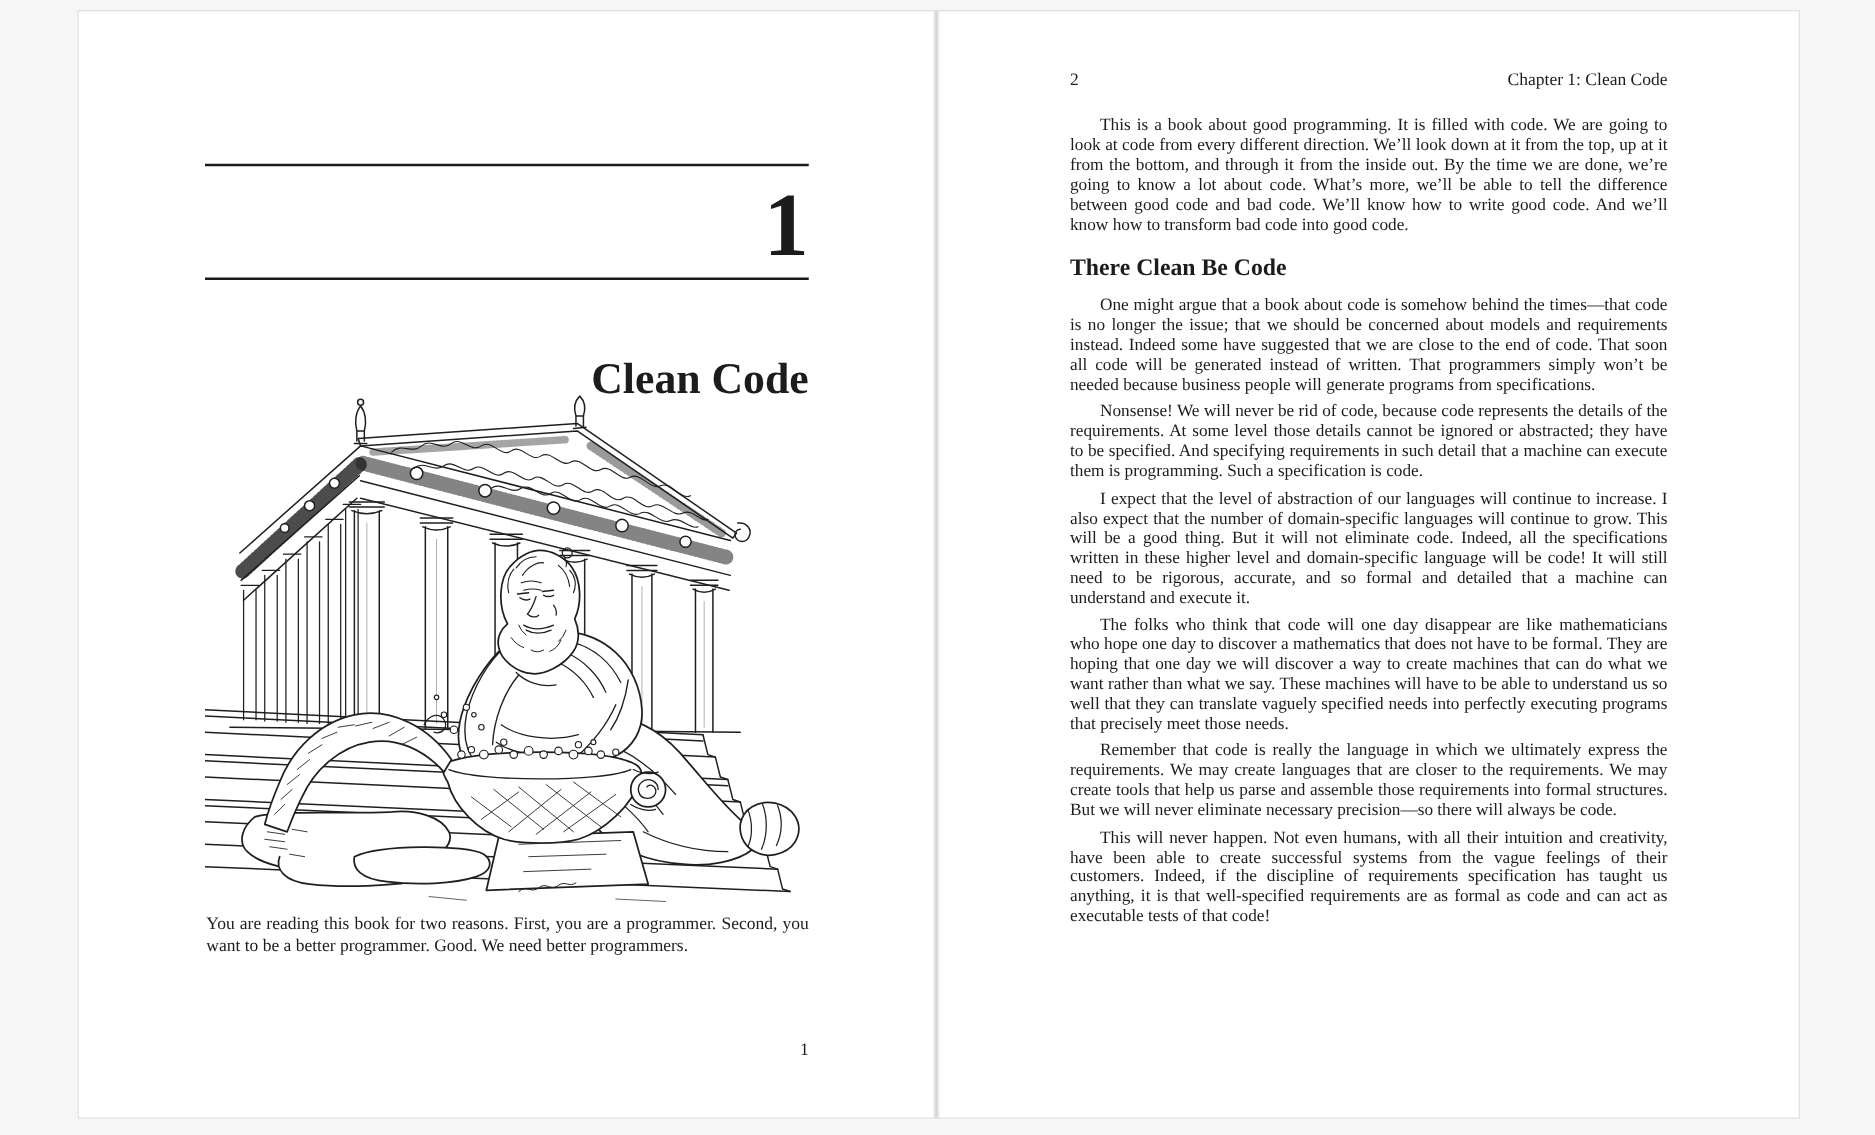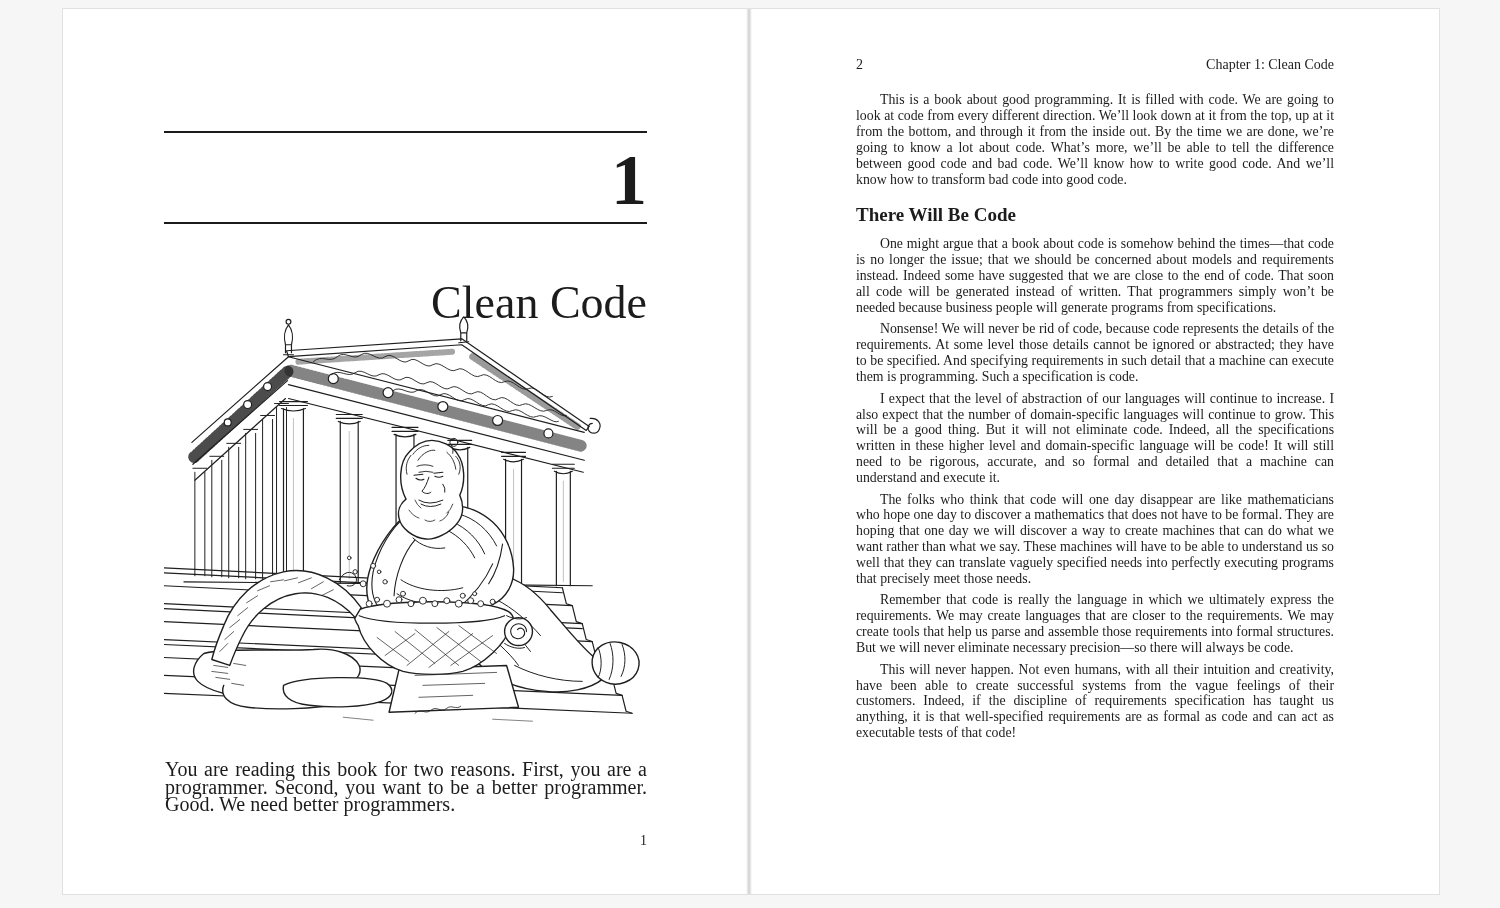--- a/index.html
+++ b/index.html
@@ -8,24 +8,24 @@
   .spread{position:absolute;left:62px;top:8px;width:1378px;height:887px;background:#fff;
           border:1px solid #e1e1e1;box-sizing:border-box}
   .divider{position:absolute;left:683px;top:0;width:6px;height:100%;
            background:linear-gradient(to right,rgba(0,0,0,0),rgba(0,0,0,.16) 45%,rgba(0,0,0,.16) 58%,rgba(0,0,0,0))}
   .rule{position:absolute;left:101px;width:483px;height:2px;background:#1b1b1b}
   .rule-top{top:122px}
   .rule-bottom{top:213px}
   .chnum{position:absolute;left:101px;top:135px;width:483px;text-align:right;
          font-size:72px;line-height:72px;font-weight:bold}
   .chtitle{position:absolute;left:101px;top:274px;width:483px;text-align:right;
-           font-size:46px;line-height:40px;font-weight:normal}
+           font-size:35px;line-height:40px;font-weight:bold}
   .illus{position:absolute;left:101px;top:305px;width:483px;height:432px}
   .illus svg{width:100%;height:100%}
-  .caption{position:absolute;left:102px;top:732px;width:482px;font-size:20px;
+  .caption{position:absolute;left:102px;top:708px;width:482px;font-size:14px;
            line-height:17.5px;text-align:justify}
   .folio-l{position:absolute;left:101px;top:824px;width:483px;text-align:right;font-size:14px}
   .rp-head{position:absolute;left:793px;top:48px;width:478px;display:flex;
            justify-content:space-between;font-size:14px;line-height:16px}
   .rp-head .rh{font-weight:normal}
   .rp-body{position:absolute;left:793px;top:75px;width:478px;font-size:13.8px;line-height:15.9px}
   .rp-body p{margin:0 0 5.5px;text-align:justify;text-indent:24px}
   .rp-body p:first-child{margin-top:8px}
   .rp-body h2{font-size:19px;line-height:22px;margin:17px 0 10px;font-weight:bold}
   .it{}
@@ -202,21 +202,21 @@
 
     <div class="divider"></div>
 
     <div>
       <div class="rp-head">
         <span>2</span>
         <span class="rh">Chapter 1: Clean Code</span>
       </div>
       <div class="rp-body">
           <p><span>This is a book about good programming. It is filled with code. We are going to look at code from every different direction. We’ll look down at it from the top, up at it from the bottom, and through it from the inside out. By the time we are done, we’re going to know a lot about code. What’s more, we’ll be able to tell the difference between good code and bad code. We’ll know how to write good code. And we’ll know how to transform bad code into good code.</span></p>
-          <h2>There Will Be Code</h2>
+          <h2>There Clean Be Code</h2>
           <p><span>One might argue that a book about code is somehow behind the times—that code is no longer the issue; that we should be concerned about models and requirements instead. Indeed some have suggested that we are close to the end of code. That soon all code will be generated instead of written. That programmers simply won’t be needed because business people will generate programs from specifications.</span></p>
           <p><span>Nonsense! We will never be rid of code, because code represents the details of the requirements. At some level those details cannot be ignored or abstracted; they have to be specified. And specifying requirements in such detail that a machine can execute them </span><span class="it">is programming</span><span>. Such a specification </span><span class="it">is code</span><span>.</span></p>
           <p><span>I expect that the level of abstraction of our languages will continue to increase. I also expect that the number of domain-specific languages will continue to grow. This will be a good thing. But it will not eliminate code. Indeed, all the specifications written in these higher level and domain-specific language will </span><span class="it">be</span><span> code! It will still need to be rigorous, accurate, and so formal and detailed that a machine can understand and execute it.</span></p>
           <p><span>The folks who think that code will one day disappear are like mathematicians who hope one day to discover a mathematics that does not have to be formal. They are hoping that one day we will discover a way to create machines that can do what we want rather than what we say. These machines will have to be able to understand us so well that they can translate vaguely specified needs into perfectly executing programs that precisely meet those needs.</span></p>
           <p><span>Remember that code is really the language in which we ultimately express the requirements. We may create languages that are closer to the requirements. We may create tools that help us parse and assemble those requirements into formal structures. But we will never eliminate necessary precision—so there will always be code.</span></p>
           <p><span>This will never happen. Not even humans, with all their intuition and creativity, have been able to create successful systems from the vague feelings of their customers. Indeed, if the discipline of requirements specification has taught us anything, it is that well-specified requirements are as formal as code and can act as executable tests of that code!</span></p>
         </div>
     </div>
 
   </div>

